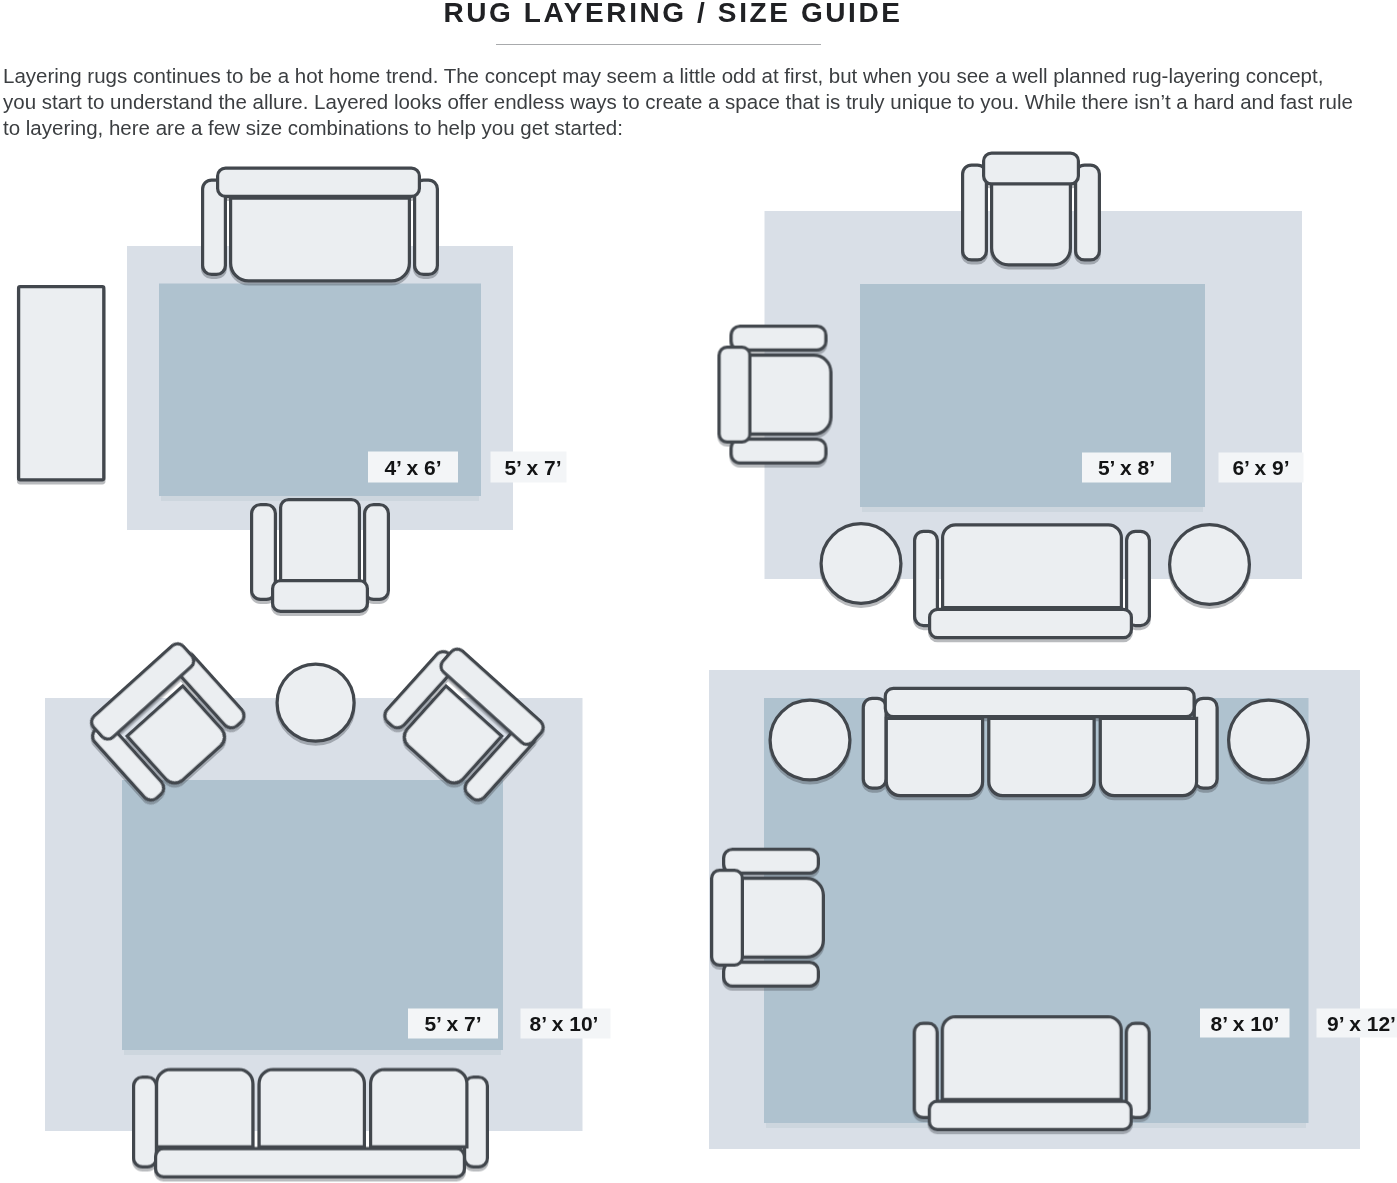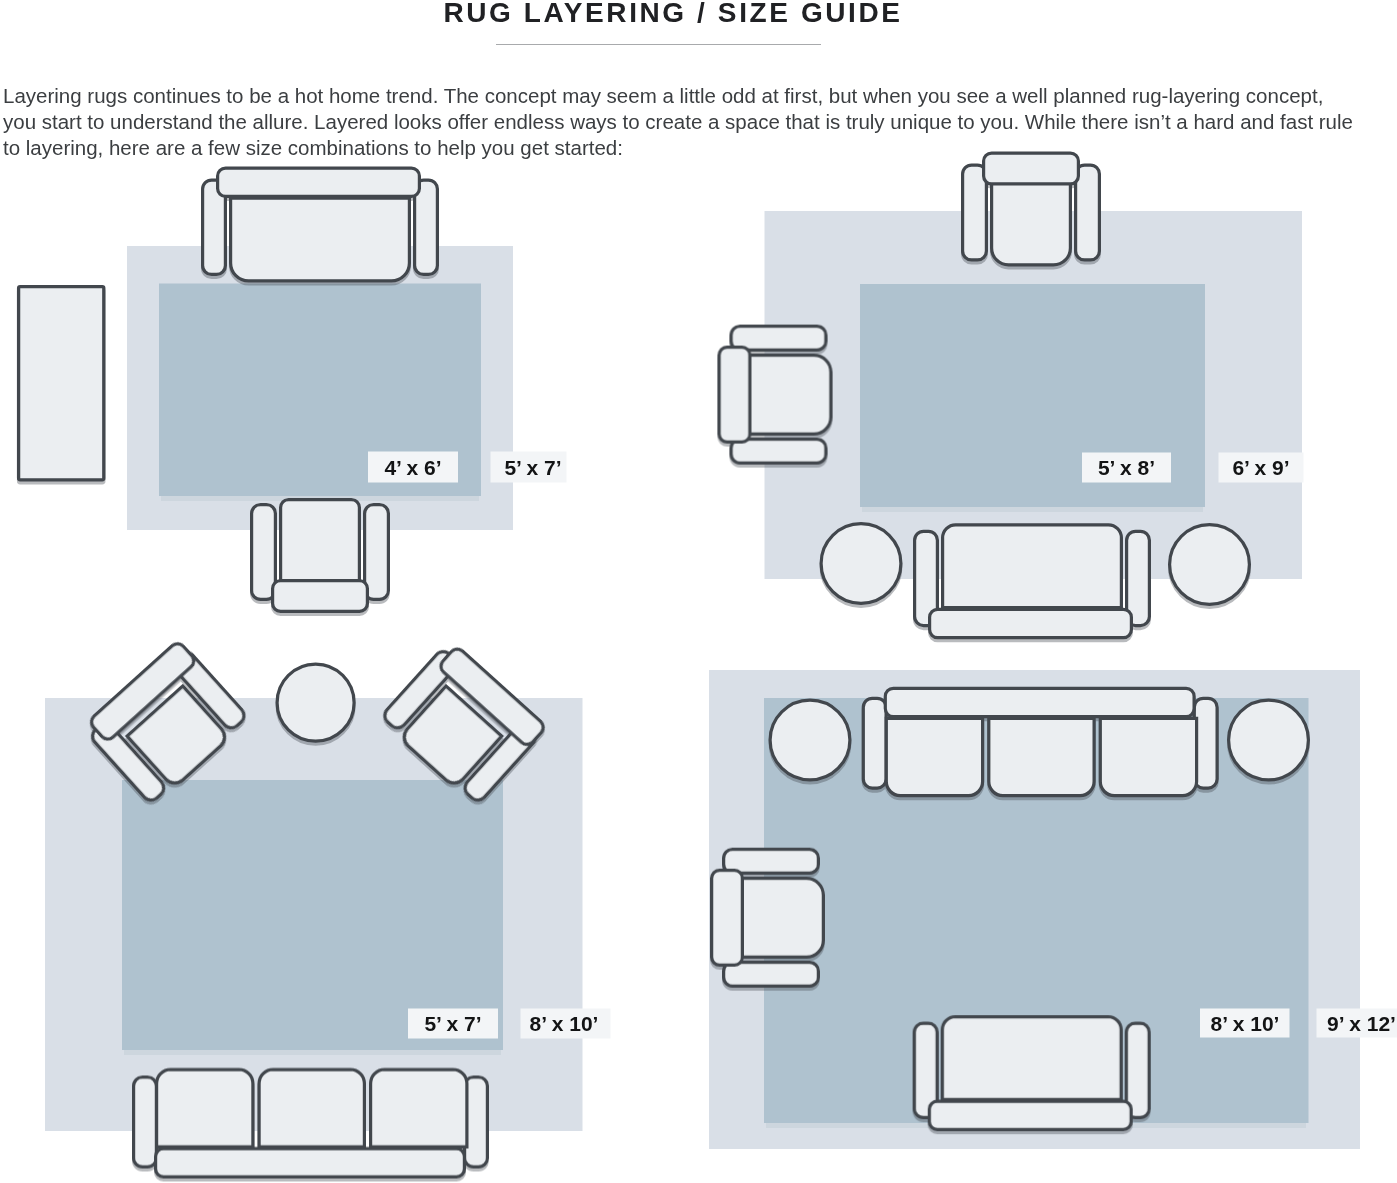--- a/index.html
+++ b/index.html
@@ -3,21 +3,21 @@
 <meta charset="utf-8">
 <style>
   html,body{margin:0;padding:0;background:#ffffff;}
   body{width:1397px;height:1183px;position:relative;overflow:hidden;
        font-family:"Liberation Sans", sans-serif;}
   #title{position:absolute;left:0;top:-3px;width:1346px;text-align:center;
          font-size:28px;font-weight:bold;color:#202124;letter-spacing:2.6px;}
   #divider{position:absolute;left:496px;top:44px;width:325px;height:1px;background:#a8aaac;}
   .fur{filter:drop-shadow(0 3px 0 rgba(70,76,83,0.38));}
   #para{position:absolute;left:3px;top:63px;width:1394px;
-        font-size:20.5px;line-height:26px;color:#3b3e41;letter-spacing:0px;margin-top:20px;}
+        font-size:20.5px;line-height:26px;color:#3b3e41;letter-spacing:0px;}
 </style>
 </head>
 <body>
 <div id="title">RUG LAYERING / SIZE GUIDE</div>
 <div id="divider"></div>
 <div id="para">Layering rugs continues to be a hot home trend. The concept may seem a little odd at first, but when you see a well planned rug-layering concept,<br>you start to understand the allure. Layered looks offer endless ways to create a space that is truly unique to you. While there isn’t a hard and fast rule<br>to layering, here are a few size combinations to help you get started:</div>
 
 <svg width="1397" height="1183" viewBox="0 0 1397 1183" style="position:absolute;left:0;top:0;">
 <defs>
   <g id="ch" fill="#ebeef1" stroke="#42474d" stroke-width="3.2">

